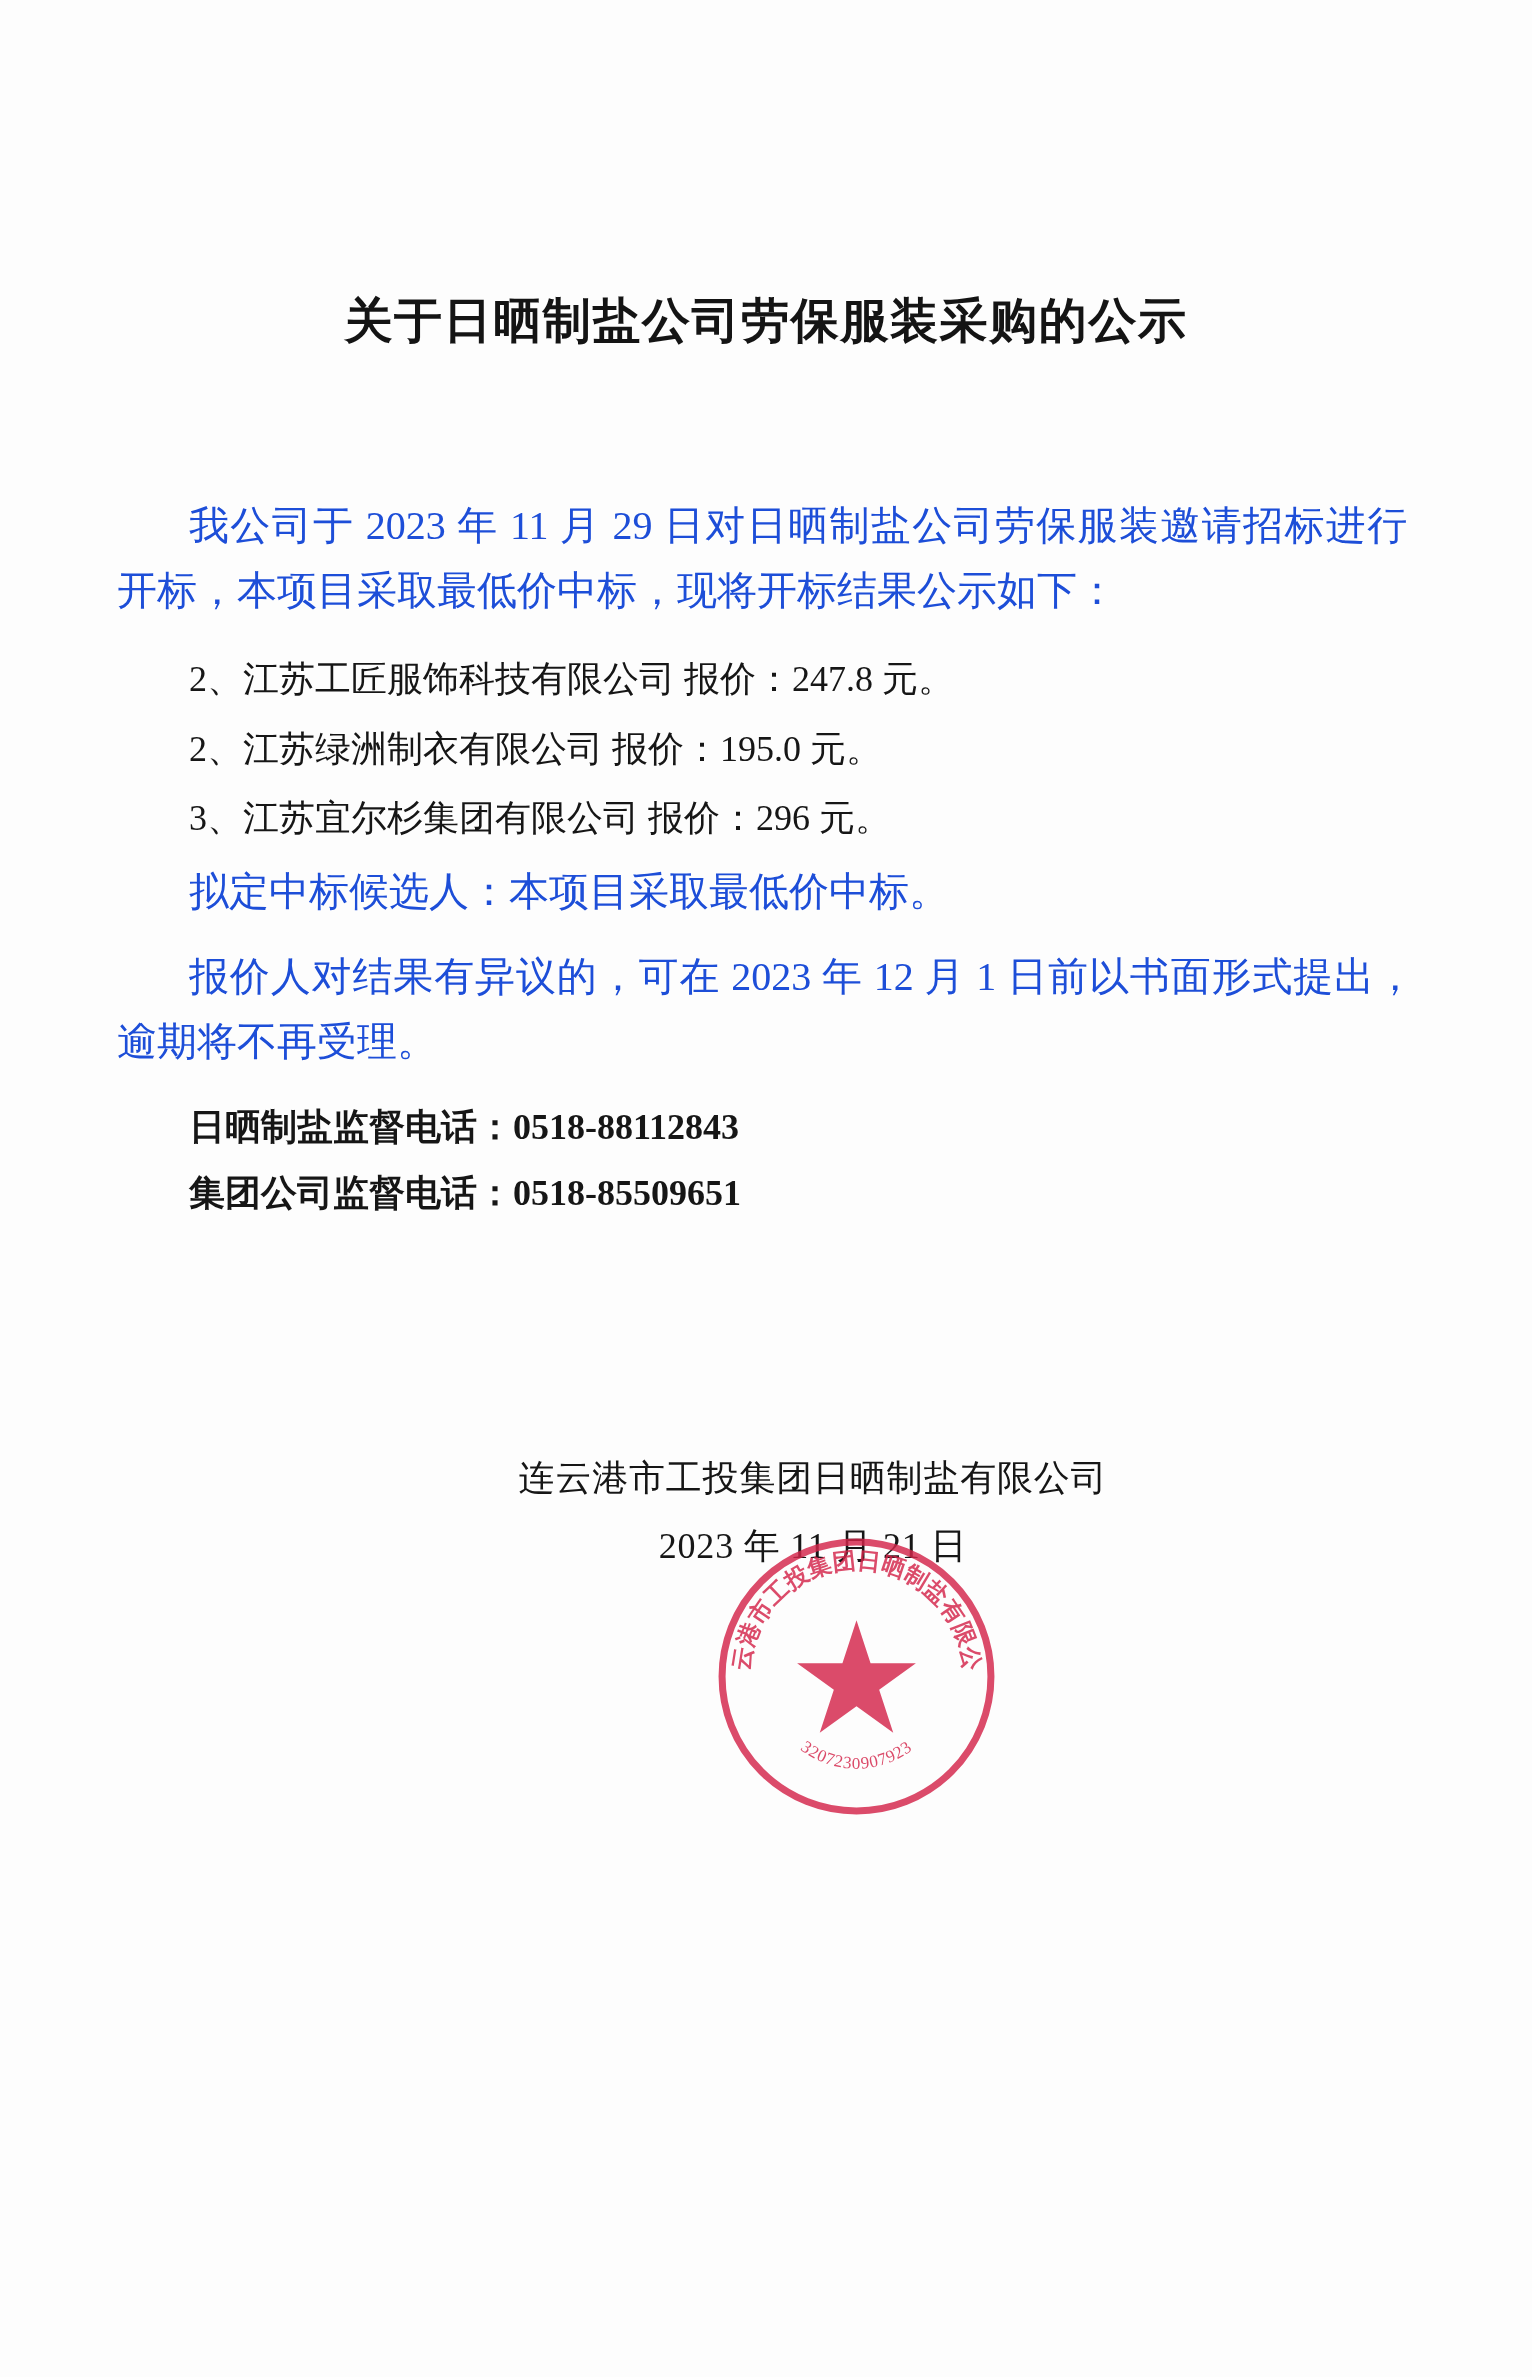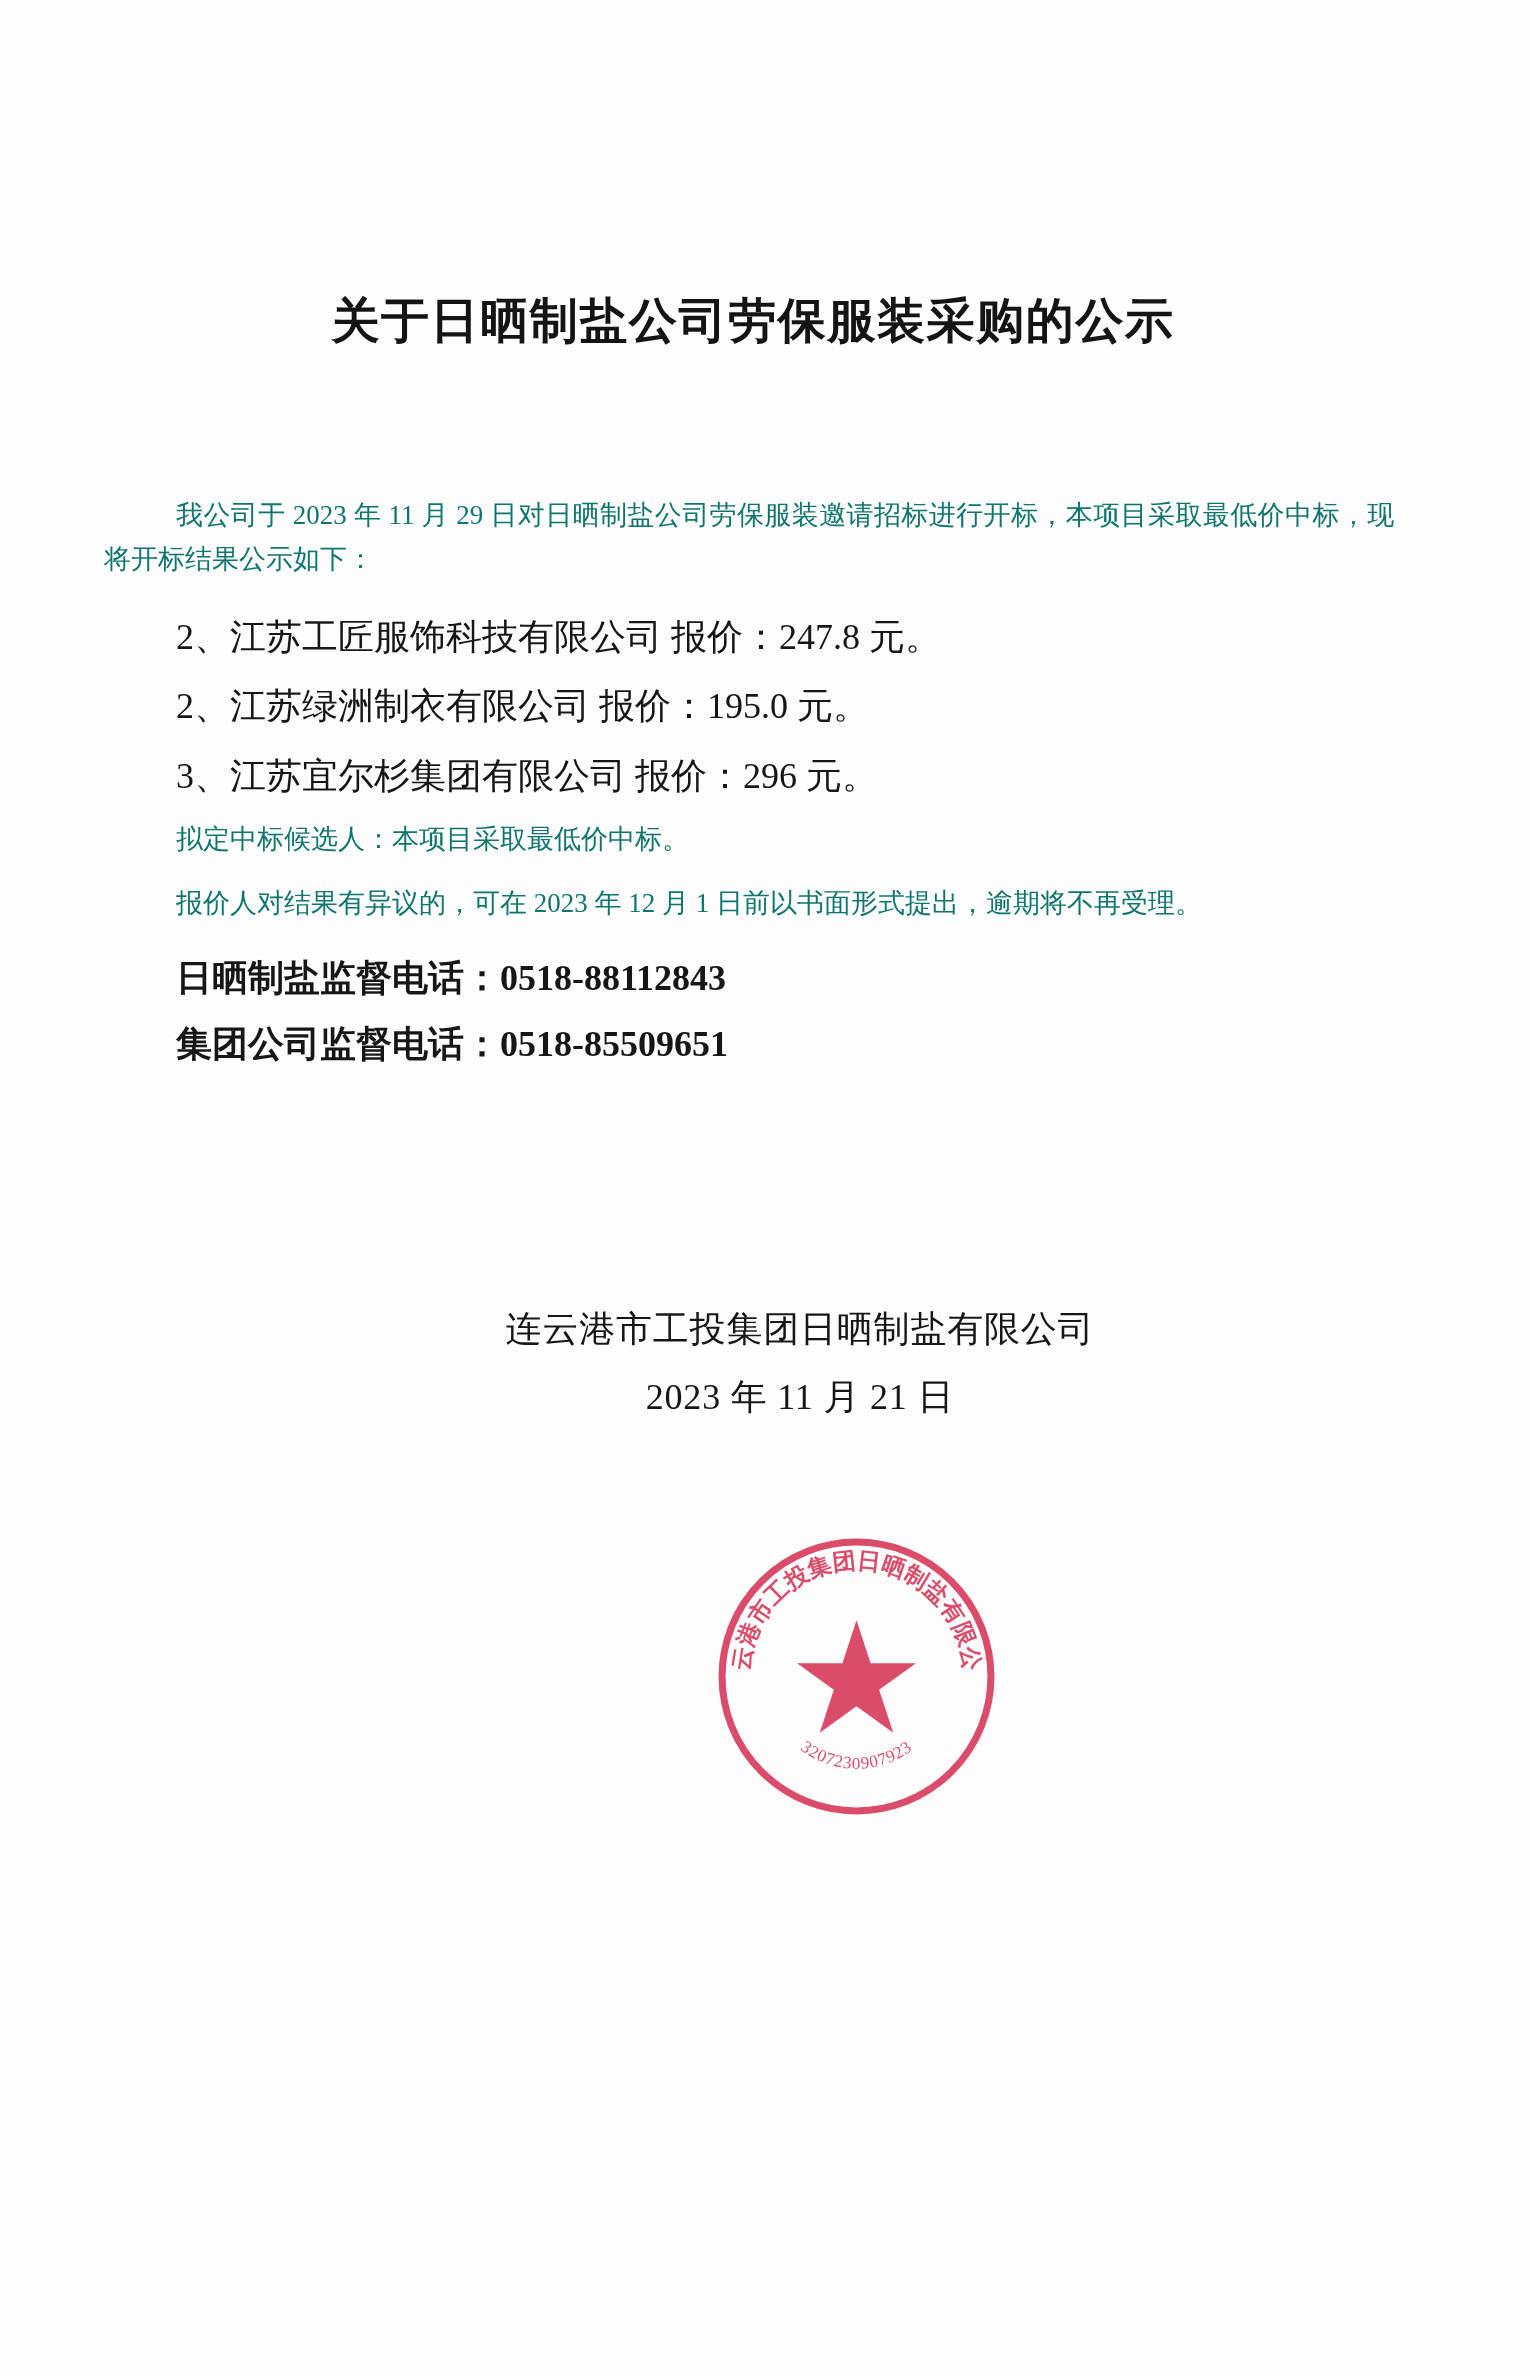--- a/index.html
+++ b/index.html
@@ -18,41 +18,41 @@
   .page {
     position: relative;
     width: 1532px;
     height: 2377px;
     background: #fdfdfd;
     box-sizing: border-box;
     padding: 0;
   }
   .doc-body {
     position: absolute;
-    left: 104px;
+    left: 117px;
     top: 0;
     width: 1298px;
     height: 2377px;
   }
   .doc-title {
     margin: 0;
     padding-top: 289px;
     text-align: center;
     font-size: 48px;
     font-weight: 700;
     letter-spacing: 1.6px;
     font-family: "Liberation Serif", "DejaVu Serif", serif;
     color: #141414;
   }
   .para {
-    font-size: 27px;
+    font-size: 40px;
     line-height: 1.62;
     text-align: justify;
     text-justify: inter-ideograph;
-    color: #0f766e;
+    color: #1d4ed8;
     margin: 0;
   }
   .para.indent {
     text-indent: 72px;
   }
   .block-intro {
     margin-top: 141px;
     padding-right: 7.8px;
   }
   .list-block {

